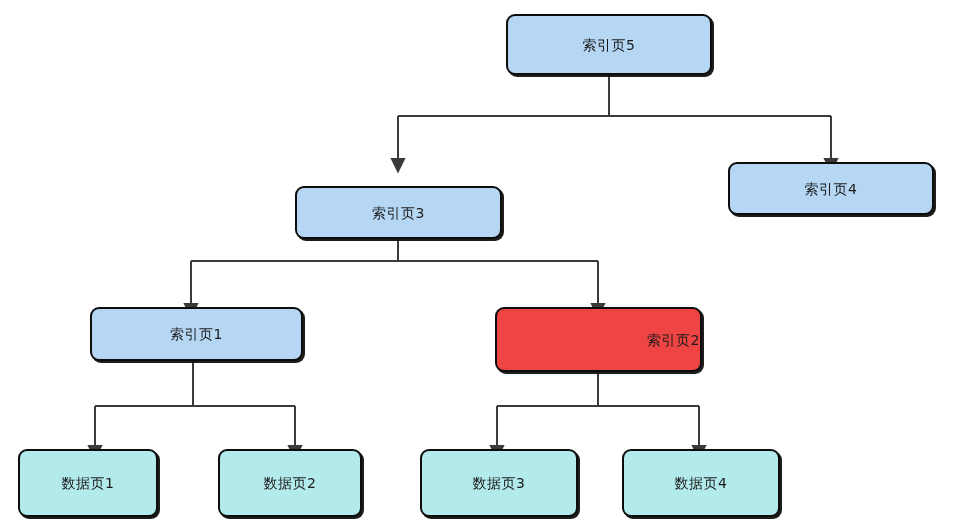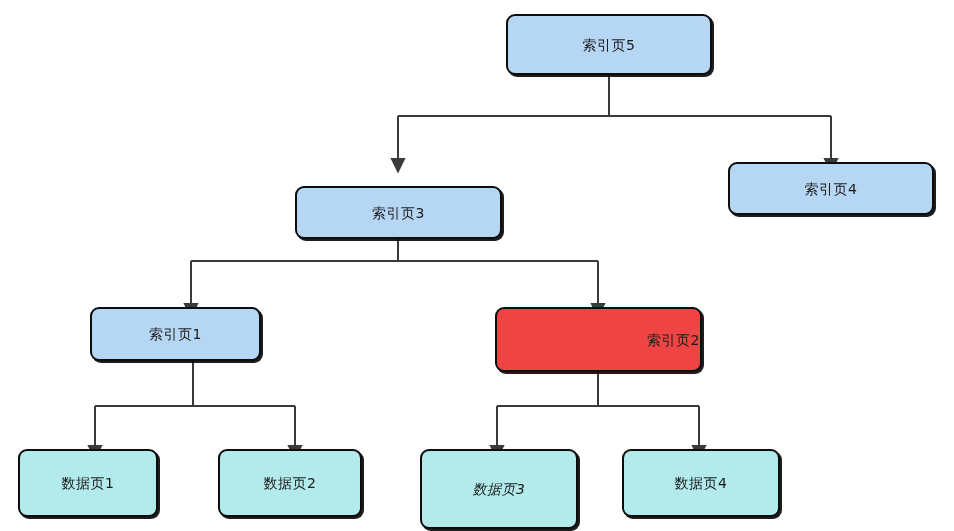--- a/index.html
+++ b/index.html
@@ -85,33 +85,33 @@
   <div id="nodes">
       <div class="node index" style="left: 506px; top: 14px; width: 206px; height: 61px; background: rgb(182, 215, 244); border-color: rgb(13, 13, 13);">
         <span class="node-label">索引页5</span>
       </div>
       <div class="node index" style="left: 295px; top: 162px; width: 207px; height: 53px; background: rgb(182, 215, 244); border-color: rgb(13, 13, 13); margin-top: 24px;">
         <span class="node-label">索引页3</span>
       </div>
       <div class="node index" style="left: 728px; top: 162px; width: 206px; height: 53px; background: rgb(182, 215, 244); border-color: rgb(13, 13, 13);">
         <span class="node-label">索引页4</span>
       </div>
-      <div class="node index" style="left: 90px; top: 307px; width: 171px; height: 54px; background: rgb(182, 215, 244); border-color: rgb(13, 13, 13);">
+      <div class="node index" style="left: 90px; top: 307px; width: 213px; height: 54px; background: rgb(182, 215, 244); border-color: rgb(13, 13, 13);">
         <span class="node-label">索引页1</span>
       </div>
       <div class="node index" style="left: 495px; top: 307px; width: 207px; height: 65px; background: #ef4444; border-color: rgb(13, 13, 13); justify-content: flex-end;">
         <span class="node-label">索引页2</span>
       </div>
       <div class="node data" style="left: 18px; top: 449px; width: 140px; height: 68px; background: rgb(179, 234, 236); border-color: rgb(13, 13, 13);">
         <span class="node-label">数据页1</span>
       </div>
       <div class="node data" style="left: 218px; top: 449px; width: 144px; height: 68px; background: rgb(179, 234, 236); border-color: rgb(13, 13, 13);">
         <span class="node-label">数据页2</span>
       </div>
-      <div class="node data" style="left: 420px; top: 449px; width: 158px; height: 80px; background: rgb(179, 234, 236); border-color: rgb(13, 13, 13); font-style: italic;">
+      <div class="node data" style="left: 420px; top: 449px; width: 158px; height: 68px; background: rgb(179, 234, 236); border-color: rgb(13, 13, 13);">
         <span class="node-label">数据页3</span>
       </div>
       <div class="node data" style="left: 622px; top: 449px; width: 158px; height: 68px; background: rgb(179, 234, 236); border-color: rgb(13, 13, 13);">
         <span class="node-label">数据页4</span>
       </div>
     </div>
 
 </div>
 
 </body></html>

